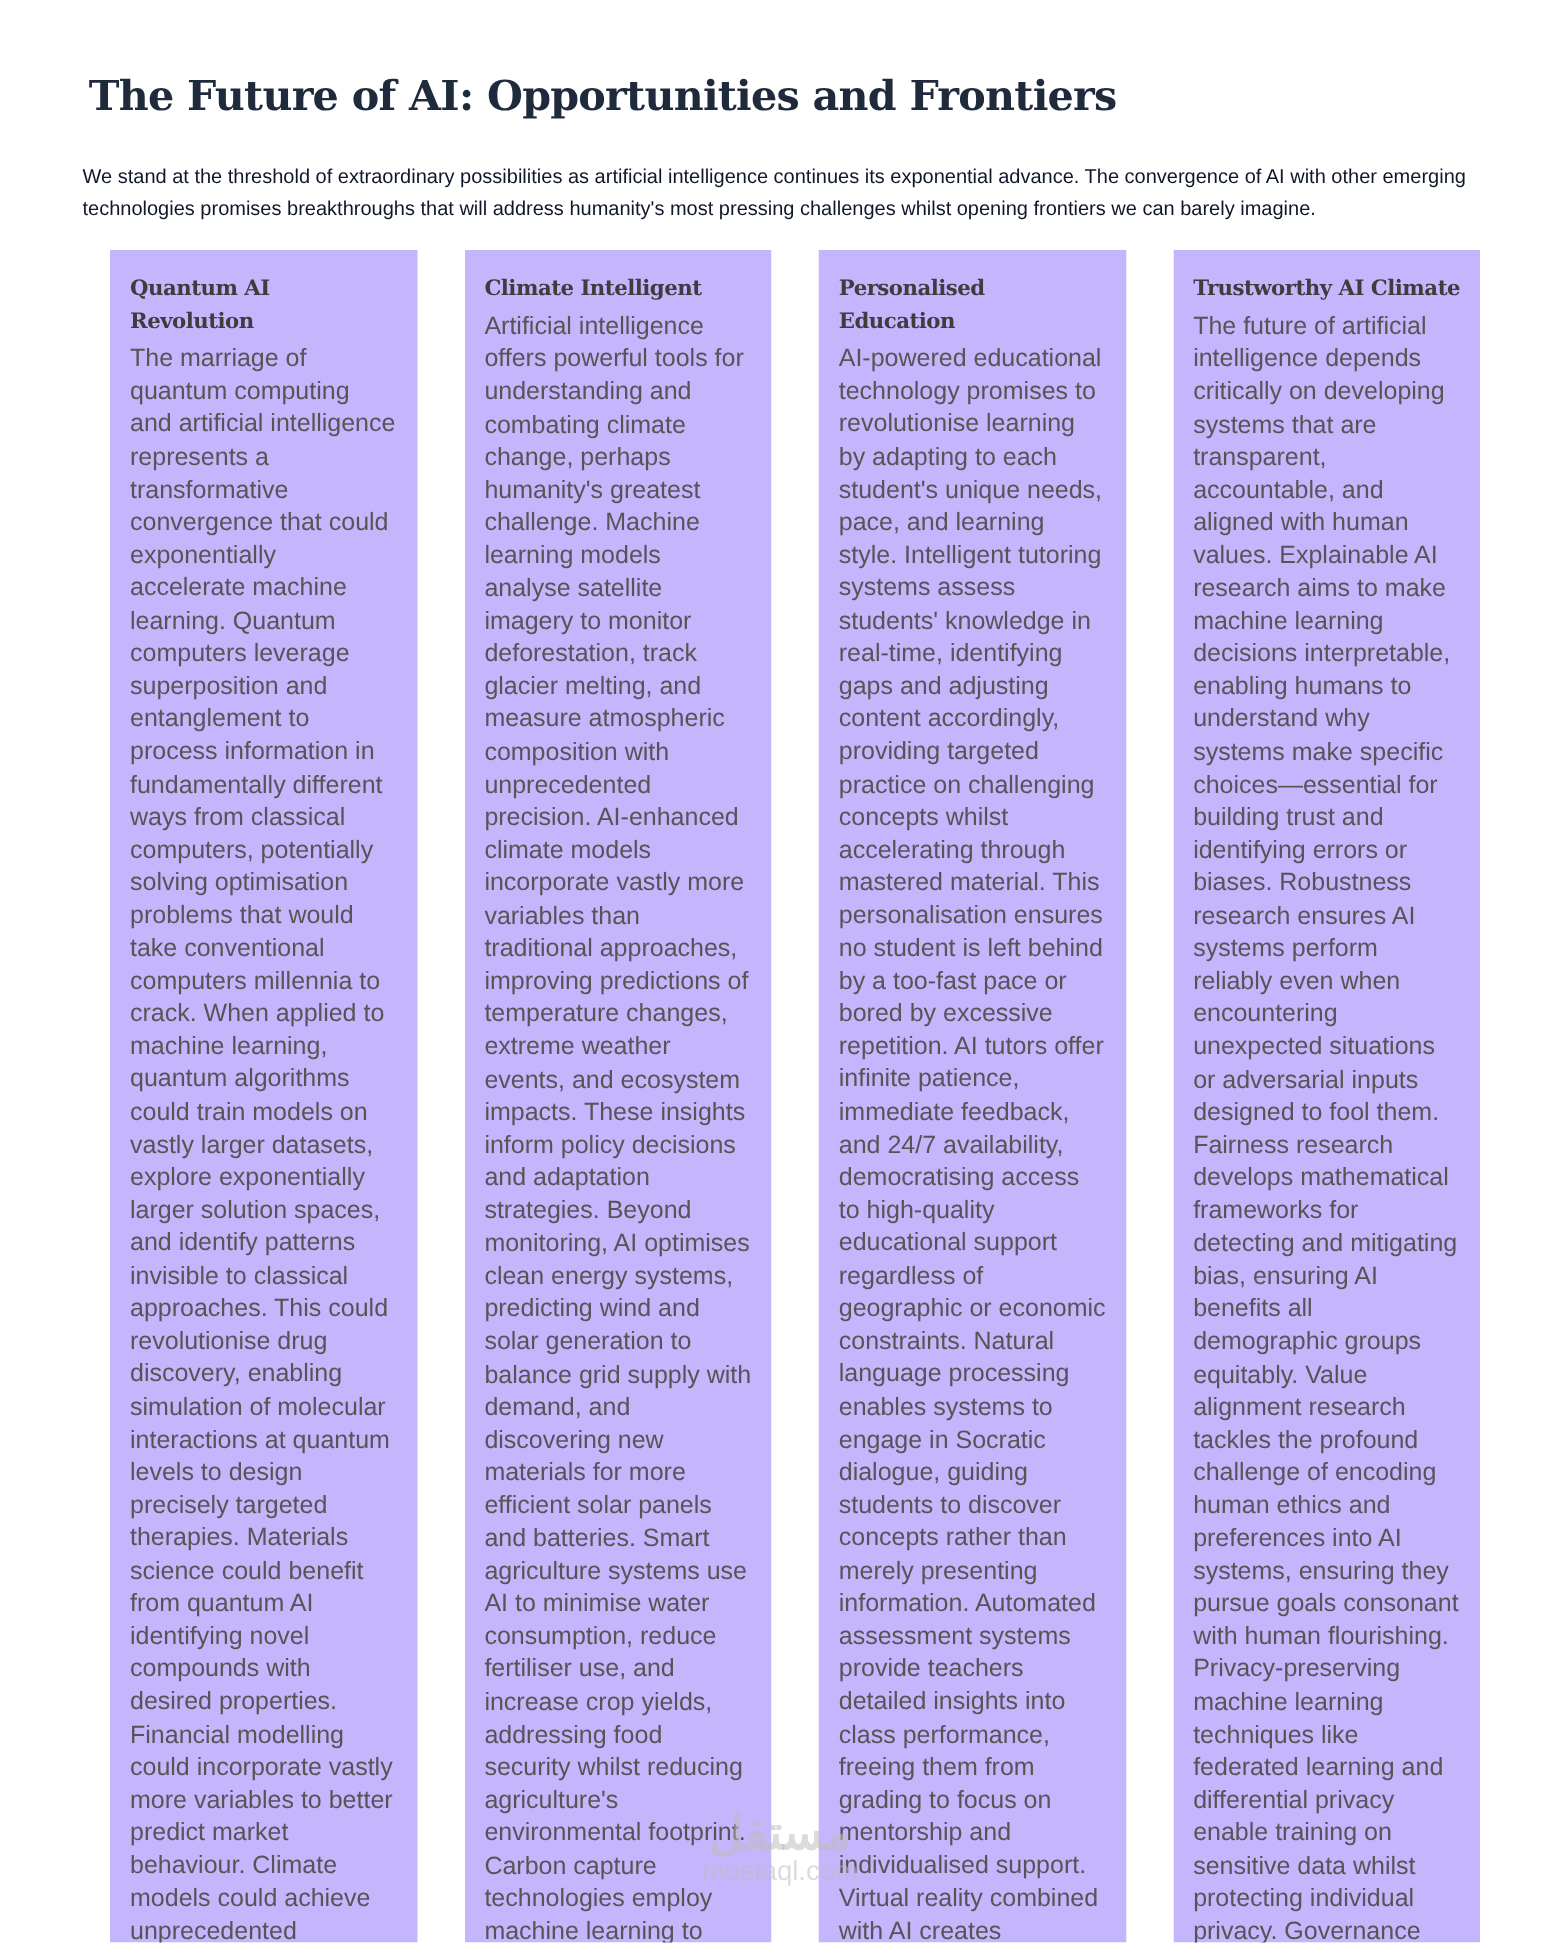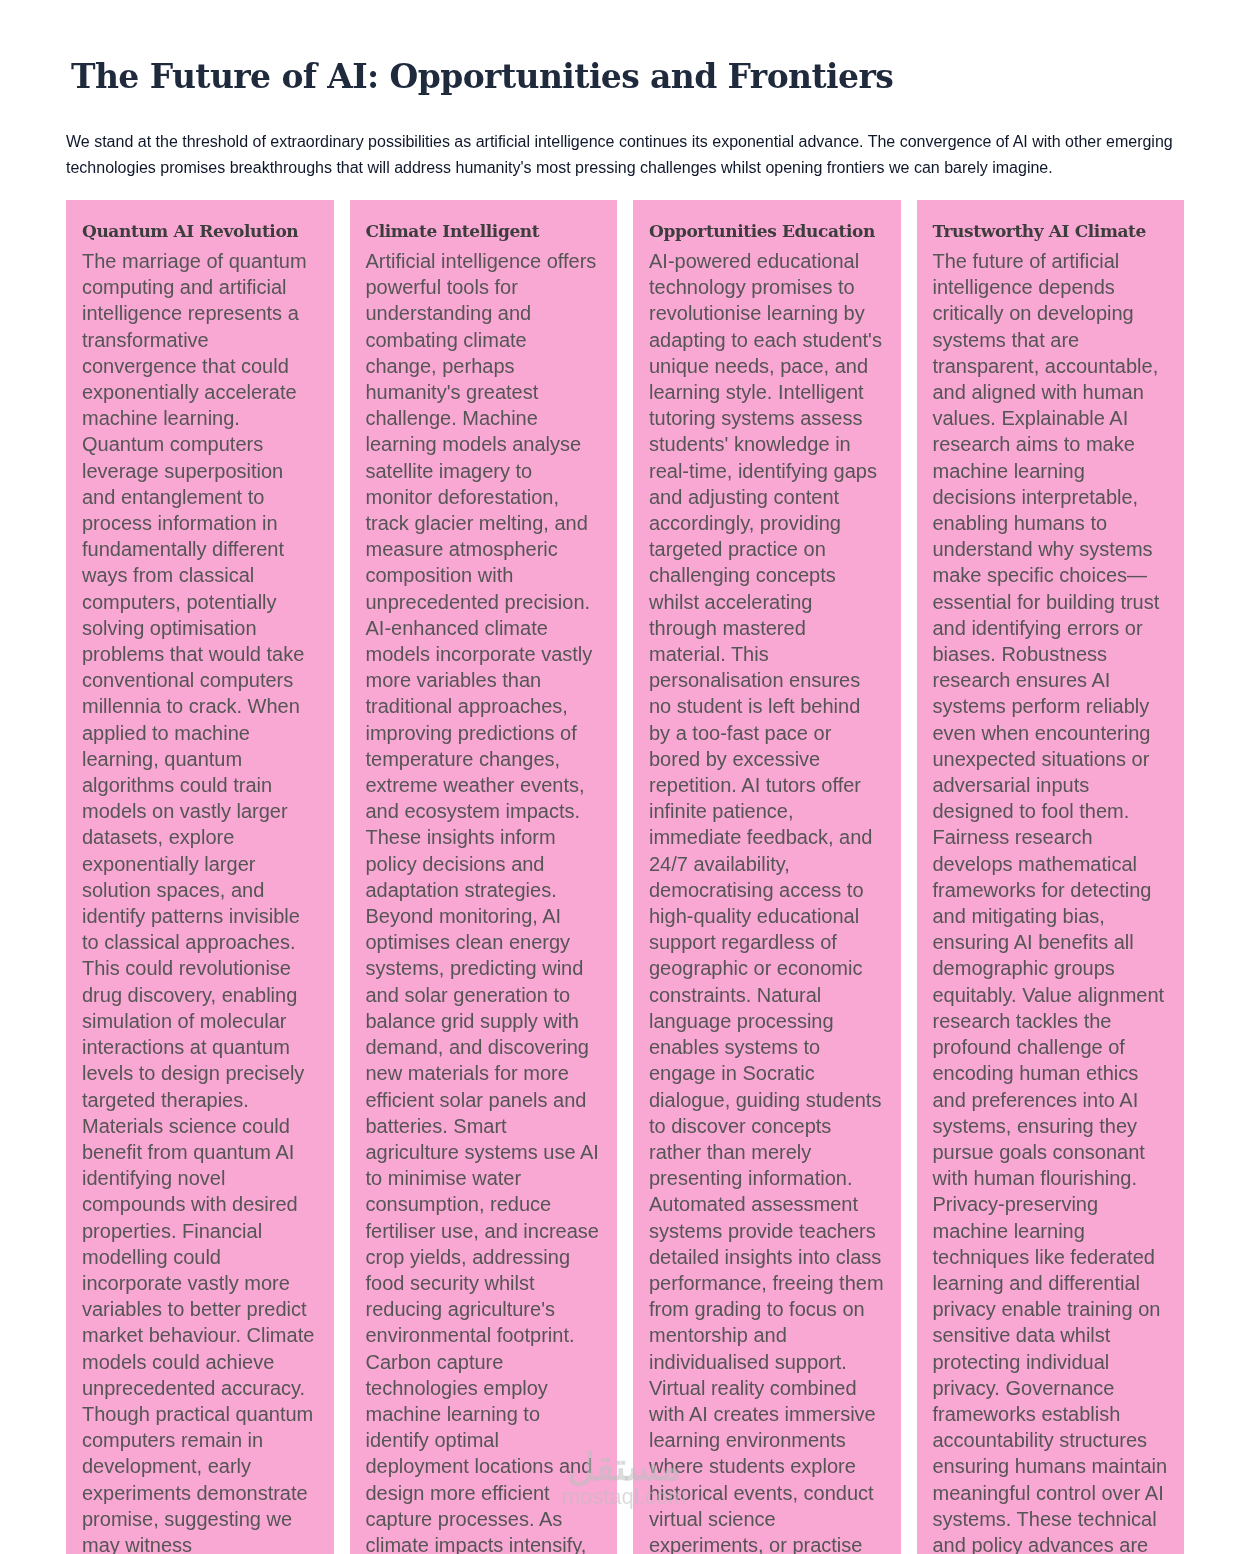--- a/index.html
+++ b/index.html
@@ -47,24 +47,25 @@
       position: absolute;
       top: 200px;
       left: 0;
       width: 1118px;
       height: 1354px;
       display: flex;
       gap: 16px;
     }
     .card {
       flex: 1 1 0;
-      background: #f9a8d4;
+      background: #c4b5fd;
       padding: 18px 16px 0 16px;
       box-sizing: border-box;
       height: 100%;
+      margin-left: 22px;
     }
     .card-title {
       margin: 0 0 4px 0;
       font-family: "DejaVu Serif", "Liberation Serif", serif;
       font-size: 17px;
       font-weight: bold;
       color: #3d3d3d;
       letter-spacing: -0.4px;
       line-height: 26px;
     }
@@ -107,21 +108,21 @@
   <div class="cards">
     <section class="card">
       <h2 class="card-title">Quantum AI Revolution</h2>
       <p class="card-body">The marriage of quantum computing and artificial intelligence represents a transformative convergence that could exponentially accelerate machine learning. Quantum computers leverage superposition and entanglement to process information in fundamentally different ways from classical computers, potentially solving optimisation problems that would take conventional computers millennia to crack. When applied to machine learning, quantum algorithms could train models on vastly larger datasets, explore exponentially larger solution spaces, and identify patterns invisible to classical approaches. This could revolutionise drug discovery, enabling simulation of molecular interactions at quantum levels to design precisely targeted therapies. Materials science could benefit from quantum AI identifying novel compounds with desired properties. Financial modelling could incorporate vastly more variables to better predict market behaviour. Climate models could achieve unprecedented accuracy. Though practical quantum computers remain in development, early experiments demonstrate promise, suggesting we may witness transformative breakthroughs within the next decade.</p>
     </section>
     <section class="card">
       <h2 class="card-title">Climate Intelligent</h2>
       <p class="card-body">Artificial intelligence offers powerful tools for understanding and combating climate change, perhaps humanity's greatest challenge. Machine learning models analyse satellite imagery to monitor deforestation, track glacier melting, and measure atmospheric composition with unprecedented precision. AI-enhanced climate models incorporate vastly more variables than traditional approaches, improving predictions of temperature changes, extreme weather events, and ecosystem impacts. These insights inform policy decisions and adaptation strategies. Beyond monitoring, AI optimises clean energy systems, predicting wind and solar generation to balance grid supply with demand, and discovering new materials for more efficient solar panels and batteries. Smart agriculture systems use AI to minimise water consumption, reduce fertiliser use, and increase crop yields, addressing food security whilst reducing agriculture's environmental footprint. Carbon capture technologies employ machine learning to identify optimal deployment locations and design more efficient capture processes. As climate impacts intensify, AI's ability to process vast data streams and identify optimal interventions becomes increasingly vital.</p>
     </section>
     <section class="card">
-      <h2 class="card-title">Opportunities Education</h2>
+      <h2 class="card-title">Personalised Education</h2>
       <p class="card-body">AI-powered educational technology promises to revolutionise learning by adapting to each student's unique needs, pace, and learning style. Intelligent tutoring systems assess students' knowledge in real-time, identifying gaps and adjusting content accordingly, providing targeted practice on challenging concepts whilst accelerating through mastered material. This personalisation ensures no student is left behind by a too-fast pace or bored by excessive repetition. AI tutors offer infinite patience, immediate feedback, and 24/7 availability, democratising access to high-quality educational support regardless of geographic or economic constraints. Natural language processing enables systems to engage in Socratic dialogue, guiding students to discover concepts rather than merely presenting information. Automated assessment systems provide teachers detailed insights into class performance, freeing them from grading to focus on mentorship and individualised support. Virtual reality combined with AI creates immersive learning environments where students explore historical events, conduct virtual science experiments, or practise languages with AI conversation partners. This technology could help address educational inequality, providing personalised world-class instruction to students regardless of their circumstances.</p>
     </section>
     <section class="card">
       <h2 class="card-title">Trustworthy AI Climate</h2>
       <p class="card-body">The future of artificial intelligence depends critically on developing systems that are transparent, accountable, and aligned with human values. Explainable AI research aims to make machine learning decisions interpretable, enabling humans to understand why systems make specific choices—essential for building trust and identifying errors or biases. Robustness research ensures AI systems perform reliably even when encountering unexpected situations or adversarial inputs designed to fool them. Fairness research develops mathematical frameworks for detecting and mitigating bias, ensuring AI benefits all demographic groups equitably. Value alignment research tackles the profound challenge of encoding human ethics and preferences into AI systems, ensuring they pursue goals consonant with human flourishing. Privacy-preserving machine learning techniques like federated learning and differential privacy enable training on sensitive data whilst protecting individual privacy. Governance frameworks establish accountability structures ensuring humans maintain meaningful control over AI systems. These technical and policy advances are essential foundations for an AI-enabled future where the technology amplifies human potential whilst respecting rights and values.</p>
     </section>
   </div>
 </div>
 
 <div class="watermark">

